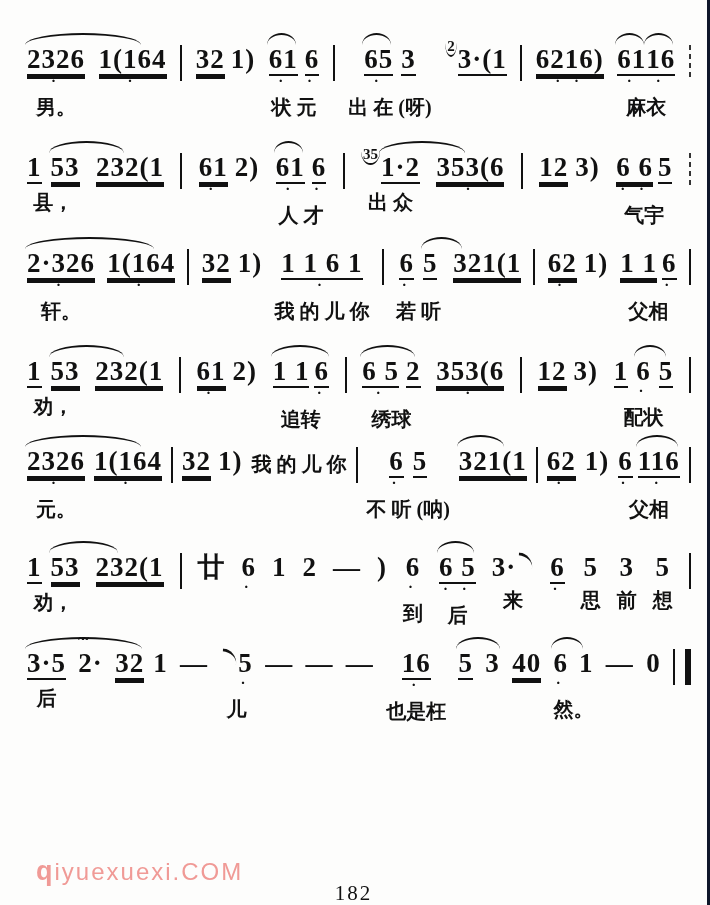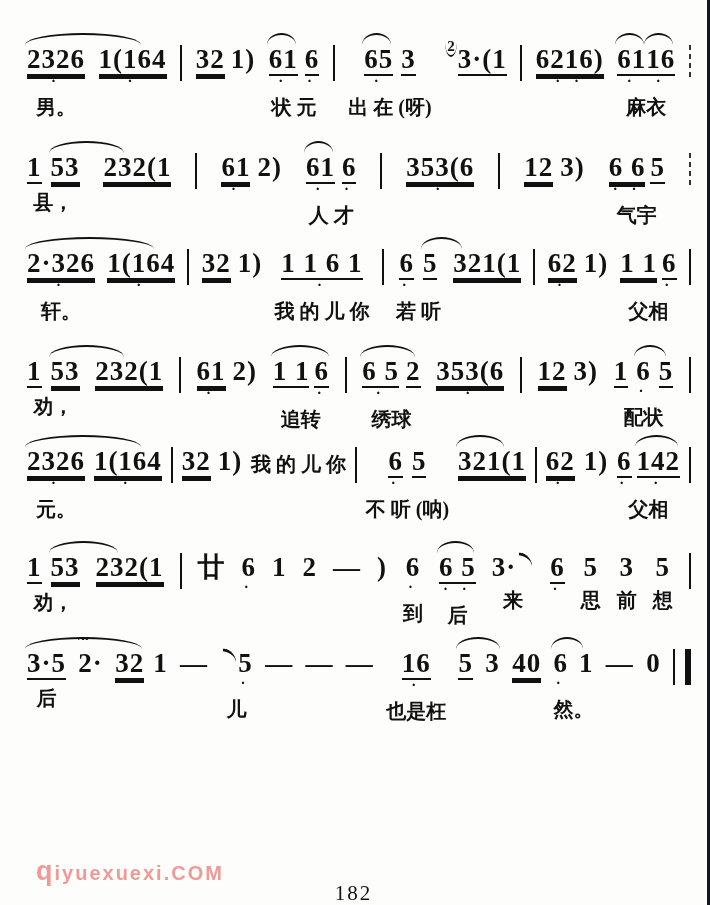--- a/index.html
+++ b/index.html
@@ -46,21 +46,21 @@
   .bar.d{background:repeating-linear-gradient(180deg,#333 0 5px,transparent 5px 9px);}
   .bar.f{width:10px;background:none;border-left:2px solid #111;border-right:6px solid #111;}
   .lyr{
     margin-top:6px;font-weight:700;font-size:20px;line-height:24px;
     white-space:nowrap;font-family:"Liberation Serif","DejaVu Serif",serif;
   }
   
   .watermark{
     position:absolute;left:36px;top:856px;
     font-family:"Liberation Sans","DejaVu Sans",sans-serif;
-    font-size:20px;letter-spacing:2px;font-weight:700;
+    font-size:24px;letter-spacing:2px;font-weight:400;
   }
   .watermark::first-letter{font-weight:800;font-size:27px;}
   .pageno{
     position:absolute;left:0;right:0;top:881px;text-align:center;
     font-size:21px;font-weight:400;letter-spacing:2px;
   }
 </style>
 </head>
 <body>
 
@@ -214,20 +214,32 @@
               <div class="bel">·</div>
             </div>
           </div>
           <div class="lyr">人 才</div>
         </div>
         <div class="cell">
           <div class="bar "></div>
         </div>
         <div class="cell">
           <div class="prow">
+            <div class="part grace">
+              <div class="nt">35</div>
+            </div>
+            <div class="part">
+              <div class="slur" style="width: 220%;"></div>
+              <div class="nt u1">1·2</div>
+            </div>
+          </div>
+          <div class="lyr">出 众</div>
+        </div>
+        <div class="cell">
+          <div class="prow">
             <div class="part">
               <div class="nt u2">353(6</div>
               <div class="bel">·</div>
             </div>
           </div>
         </div>
         <div class="cell">
           <div class="bar "></div>
         </div>
         <div class="cell">
@@ -527,21 +539,21 @@
           </div>
         </div>
         <div class="cell">
           <div class="prow">
             <div class="part">
               <div class="nt u1">6</div>
               <div class="bel">·</div>
             </div>
             <div class="part" style="margin-left: 5px;">
               <div class="slur" style="width: 100%;"></div>
-              <div class="nt u1">142</div>
+              <div class="nt u1">116</div>
               <div class="bel">·</div>
             </div>
           </div>
           <div class="lyr">父相</div>
         </div>
         <div class="cell">
           <div class="bar "></div>
         </div>
       </div>
       <div class="sys" style="top: 552px;">

